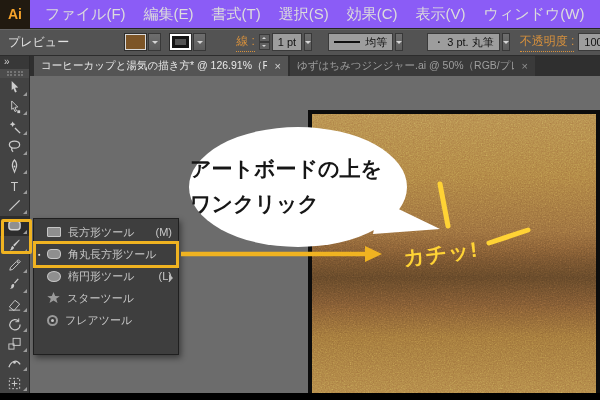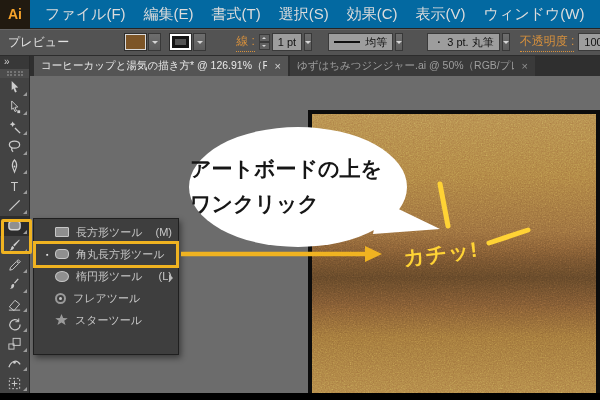--- a/index.html
+++ b/index.html
@@ -5,21 +5,21 @@
   html,body{margin:0;padding:0;background:#222;}
   *{box-sizing:border-box;}
   #app{
     position:relative;width:600px;height:400px;overflow:hidden;
     background:#6c6c6c;
     font-family:"Liberation Sans","DejaVu Sans",sans-serif;
     -webkit-font-smoothing:antialiased;
     --annot:#f0b321; --sfx:#ffd335; --accentText:#d8913c; --fill:#7d5527;
   }
   
-  .menubar{position:absolute;left:0;top:0;width:600px;height:29px;background:#0369a1;
+  .menubar{position:absolute;left:0;top:0;width:600px;height:29px;background:#8b5cf6;
     border-bottom:1px solid #262626;display:flex;align-items:center;}
   .ai-logo{width:30px;height:29px;background:#211a10;color:#f7a32b;font-weight:bold;
     font-size:14px;display:flex;align-items:center;justify-content:center;}
   #menu-items{display:flex;align-items:center;margin-left:6px;}
   .menu-item{color:#dcdcdc;font-size:15px;padding:0 9px;white-space:nowrap;cursor:default;}
   
   .controlbar{position:absolute;left:0;top:29px;width:600px;height:27px;background:#535353;
     border-bottom:1px solid #2c2c2c;box-shadow:inset 0 1px 0 #646464;
     display:flex;align-items:center;font-size:12px;color:#e2e2e2;}
   .grip{width:5px;height:18px;margin:0 5px 0 3px;
@@ -73,21 +73,21 @@
   .artboard{position:absolute;left:308px;top:110px;width:292px;height:290px;
     border:4px solid #0c0c0c;z-index:1;}
   .artboard .tex{position:absolute;inset:0;
     background:linear-gradient(180deg,#b1854a 0%,#aa7c40 22%,#93683a 42%,#6f4e2c 52%,#5e4326 58%,#77532f 67%,#9b7038 79%,#ae8045 100%);}
   .artboard svg.noise{position:absolute;inset:0;width:100%;height:100%;
     mix-blend-mode:overlay;opacity:.6;}
   .bottom-strip{position:absolute;left:0;top:393px;width:600px;height:7px;background:#000;z-index:4;}
   
   .flyout{position:absolute;left:33px;top:218px;width:146px;height:137px;background:#3e3e3e;
     border:1px solid #1f1f1f;box-shadow:2px 3px 6px rgba(0,0,0,.45);z-index:5;padding-top:2px;}
-  .f-row{height:22px;display:flex;align-items:center;padding:0 6px 0 12px;color:#c9c9c9;
+  .f-row{height:22px;display:flex;align-items:center;padding:0 6px 0 4px;color:#c9c9c9;
     font-size:11px;white-space:nowrap;cursor:default;}
   .f-ind{width:9px;font-size:7px;color:#e6e6e6;flex:none;}
   .f-icon{width:14px;height:10px;margin-right:7px;flex:none;background:#8f8f8f;border:1px solid #c6c6c6;}
   .f-icon.rect{border-radius:1px;}
   .f-icon.rounded{border-radius:4px;}
   .f-icon.ellipse{border-radius:50%;height:11px;}
   .f-icon.polygon{height:12px;width:13px;border:none;background:#9a9a9a;
     clip-path:polygon(50% 0,100% 28%,100% 72%,50% 100%,0 72%,0 28%);}
   .f-icon.star{height:12px;width:13px;border:none;background:#9a9a9a;
     clip-path:polygon(50% 0,63% 33%,98% 35%,71% 57%,81% 91%,50% 70%,19% 91%,29% 57%,2% 35%,37% 33%);}
@@ -334,28 +334,28 @@
         <span class="f-short"></span>
       </div>
       <div class="f-row">
         <span class="f-ind"></span>
         <span class="f-icon ellipse"></span>
         <span>楕円形ツール</span>
         <span class="f-short">(L)</span>
       </div>
       <div class="f-row">
         <span class="f-ind"></span>
+        <span class="f-icon star"></span>
+        <span>スターツール</span>
+        <span class="f-short"></span>
+      </div>
+      <div class="f-row">
+        <span class="f-ind"></span>
         <span class="f-icon flare"></span>
         <span>フレアツール</span>
-        <span class="f-short"></span>
-      </div>
-      <div class="f-row">
-        <span class="f-ind"></span>
-        <span class="f-icon star"></span>
-        <span>スターツール</span>
         <span class="f-short"></span>
       </div>
     </div>
 
   <div class="hl-box" id="hl-tool"></div>
   <div class="hl-box" id="hl-menu"></div>
 
   <svg id="annot-svg">
     <polygon points="380,200 440,229 373,234" fill="#ffffff"></polygon>
     <ellipse cx="298" cy="187" rx="109" ry="60" fill="#ffffff"></ellipse>

